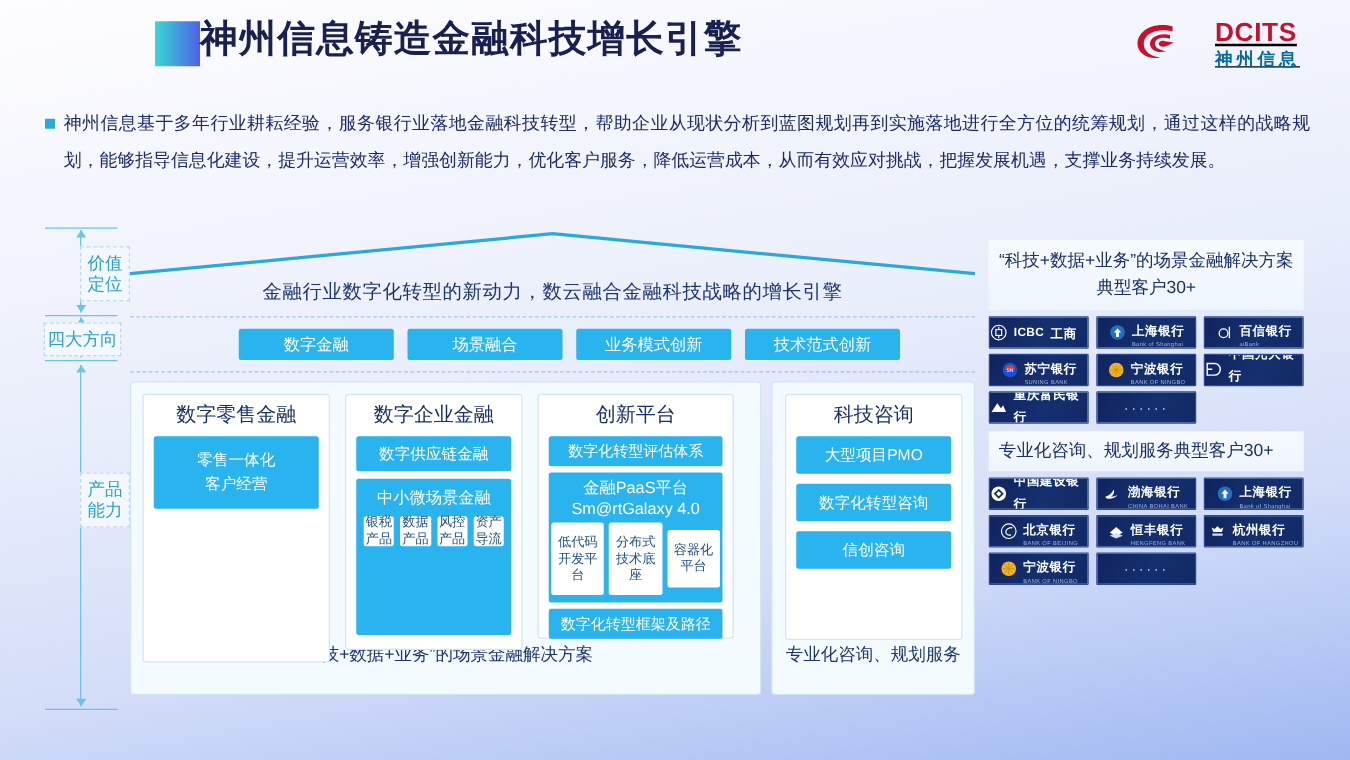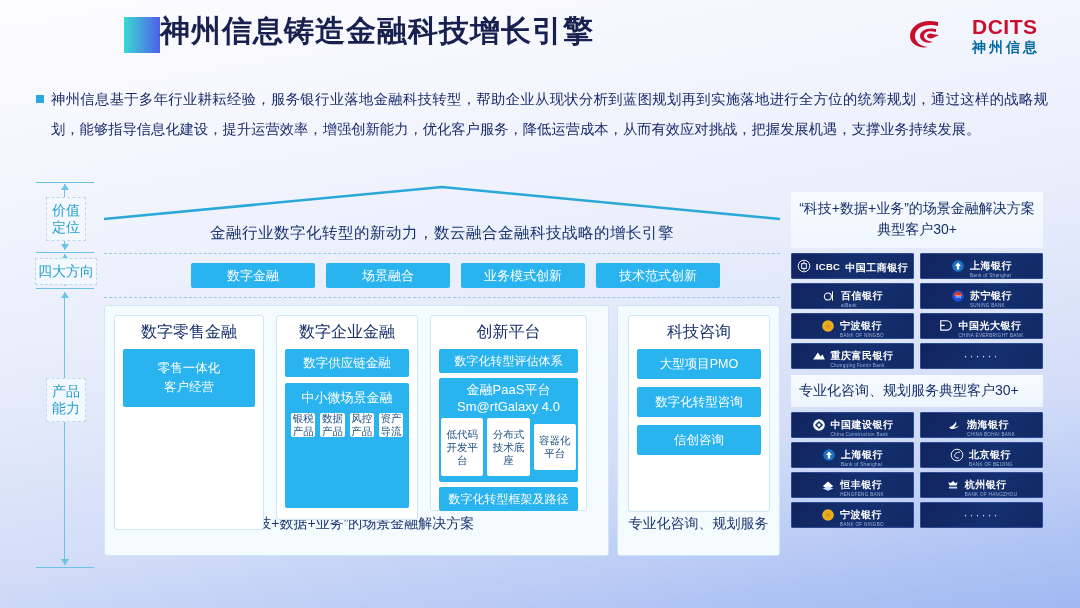--- a/index.html
+++ b/index.html
@@ -15,21 +15,21 @@
   .header { position: absolute; left: 0; top: 0; width: 1080px; height: 74px; }
   .title-bar {
     position: absolute; left: 124px; top: 17px; width: 36px; height: 36px;
     background: linear-gradient(90deg, #3ad9d3 0%, #4f5fe8 100%);
   }
   .title-text {
     position: absolute; left: 160px; top: 11px;
     font-size: 30px; font-weight: bold; color: #18204f; letter-spacing: 1px;
     white-space: nowrap;
   }
-  .logo { position: absolute; right: 40px; top: 16px; display: flex; align-items: center; gap: 20px; }
+  .logo { position: absolute; right: 40px; top: 16px; display: flex; align-items: flex-start; gap: 20px; text-decoration: underline; }
   .logo-mark { width: 44px; height: 36px; }
   .logo-txt { line-height: 1; }
   .logo-en { font-size: 21px; font-weight: bold; color: #c8102e; letter-spacing: .5px; }
   .logo-cn { font-size: 14px; font-weight: bold; color: #0369a1; letter-spacing: 3px; margin-top: 3px; }
 
   
   .intro {
     position: absolute; left: 36px; top: 84px; width: 1012px;
     font-size: 14.3px; color: #1a2b6b; line-height: 30px; text-align: justify;
     display: flex; gap: 7px;
@@ -40,21 +40,21 @@
   .axis { position: absolute; left: 32px; top: 182px; width: 66px; height: 386px; }
   .axis-rule { position: absolute; left: 4px; width: 58px; height: 1px; background: #6cc3e8; }
   .axis-arrow { position: absolute; left: 32px; width: 1px; background: #6cc3e8; }
   .axis-arrow:before, .axis-arrow:after {
     content: ""; position: absolute; left: -3.5px; border-left: 4px solid transparent;
     border-right: 4px solid transparent;
   }
   .axis-arrow:before { top: 0; border-bottom: 6px solid #6cc3e8; }
   .axis-arrow:after { bottom: 0; border-top: 6px solid #6cc3e8; }
   .axis-label {
-    position: absolute; left: 14px; background: #f2f8fd; border: 1px dashed #bcd9ec;
+    position: absolute; left: 32px; background: #f2f8fd; border: 1px dashed #bcd9ec;
     color: #2a9fd0; font-size: 14px; text-align: center; line-height: 17px;
     padding: 4px 3px; width: 40px;
   }
   .axis-label.wide { width: 62px; left: 3px; padding: 4px 1px; white-space: nowrap; }
 
   
   .main-panel {
     position: absolute; left: 104px; top: 185px; width: 676px; height: 371px;
   }
   .roof { position: absolute; left: 0; top: 0; width: 676px; height: 36px; }
@@ -107,21 +107,21 @@
   }
 
   
   .cust { position: absolute; left: 791px; top: 192px; width: 252px; height: 364px; }
   .cust-head {
     background: linear-gradient(180deg, #f7fbff 0%, #eef5fd 100%);
     color: #17306a; font-size: 14px; line-height: 21px; padding: 6px 8px 8px;
     text-align: center;
   }
   .cust-head.second { text-align: left; padding: 5px 8px 6px; }
-  .logo-grid { display: grid; grid-template-columns: 1fr 1fr; gap: 4px 6px; padding: 5px 0 0; }
+  .logo-grid { display: grid; grid-template-columns: 1fr 1fr 1fr; gap: 4px 6px; padding: 5px 0 0; }
   .bank {
     background: linear-gradient(120deg, #10235e 0%, #15306f 55%, #112a66 100%);
     border: 1px solid #2c4b93;
     height: 26px; display: flex; align-items: center; justify-content: center;
     gap: 5px; border-radius: 1px; overflow: hidden;
   }
   .bank-en { color: #fff; font-size: 9.5px; font-weight: bold; letter-spacing: .3px; }
   .bank-cn { color: #fff; font-size: 10px; font-weight: bold; letter-spacing: .5px; }
   .bank-sub { color: #9fb4dd; font-size: 4.6px; letter-spacing: .3px; display: block; }
   .bank-dots { color: #c6d6f0; font-size: 12px; letter-spacing: 2px; }

